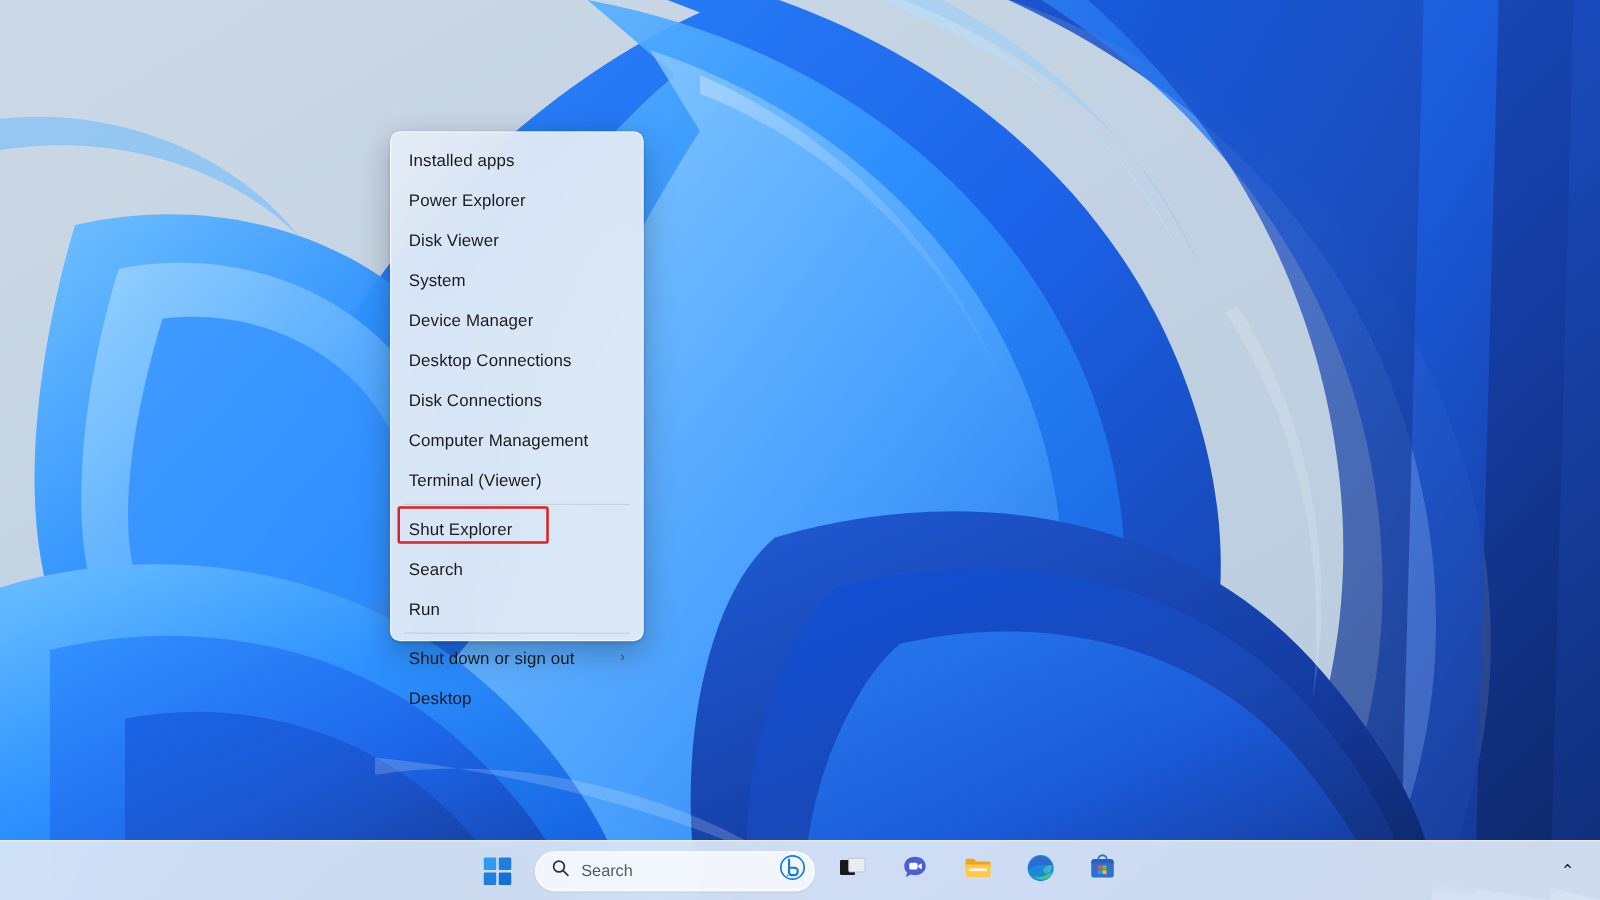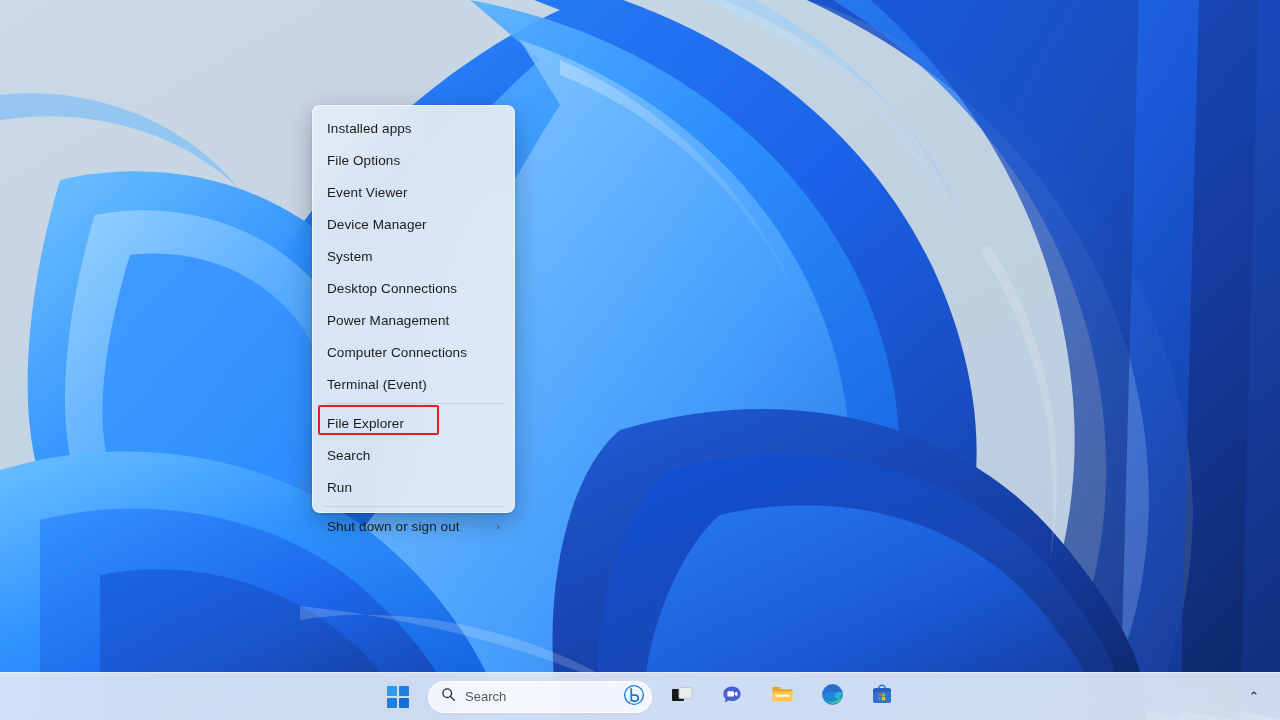--- a/index.html
+++ b/index.html
@@ -189,57 +189,60 @@
     </svg>
   </div>
 
   <div id="winx-menu">
 
     <div id="menu-items-host">
         <div class="menu-item">
           <span class="label">Installed apps</span>
         </div>
         <div class="menu-item">
-          <span class="label">File Options</span>
-        </div>
-        <div class="menu-item">
-          <span class="label">Event Viewer</span>
+          <span class="label">Power Explorer</span>
+        </div>
+        <div class="menu-item">
+          <span class="label">Disk Viewer</span>
+        </div>
+        <div class="menu-item">
+          <span class="label">System</span>
         </div>
         <div class="menu-item">
           <span class="label">Device Manager</span>
         </div>
         <div class="menu-item">
-          <span class="label">System</span>
-        </div>
-        <div class="menu-item">
           <span class="label">Desktop Connections</span>
         </div>
         <div class="menu-item">
-          <span class="label">Power Management</span>
-        </div>
-        <div class="menu-item">
-          <span class="label">Computer Connections</span>
-        </div>
-        <div class="menu-item">
-          <span class="label">Terminal (Event)</span>
+          <span class="label">Disk Connections</span>
+        </div>
+        <div class="menu-item">
+          <span class="label">Computer Management</span>
+        </div>
+        <div class="menu-item">
+          <span class="label">Terminal (Viewer)</span>
         </div>
         <div class="menu-sep"></div>
         <div class="menu-item">
-          <span class="label">File Explorer</span>
+          <span class="label">Shut Explorer</span>
         </div>
         <div class="menu-item">
           <span class="label">Search</span>
         </div>
         <div class="menu-item">
           <span class="label">Run</span>
         </div>
         <div class="menu-sep"></div>
         <div class="menu-item">
           <span class="label">Shut down or sign out</span>
           <span class="chev">›</span>
+        </div>
+        <div class="menu-item">
+          <span class="label">Desktop</span>
         </div>
       </div>
     <div id="highlight-box" style="top: 299px; border-color: rgb(224, 32, 32);"></div>
   </div>
 
   <div id="taskbar">
     <div id="taskbar-center">
 
       <div class="tb-btn">
         <span class="winlogo">

